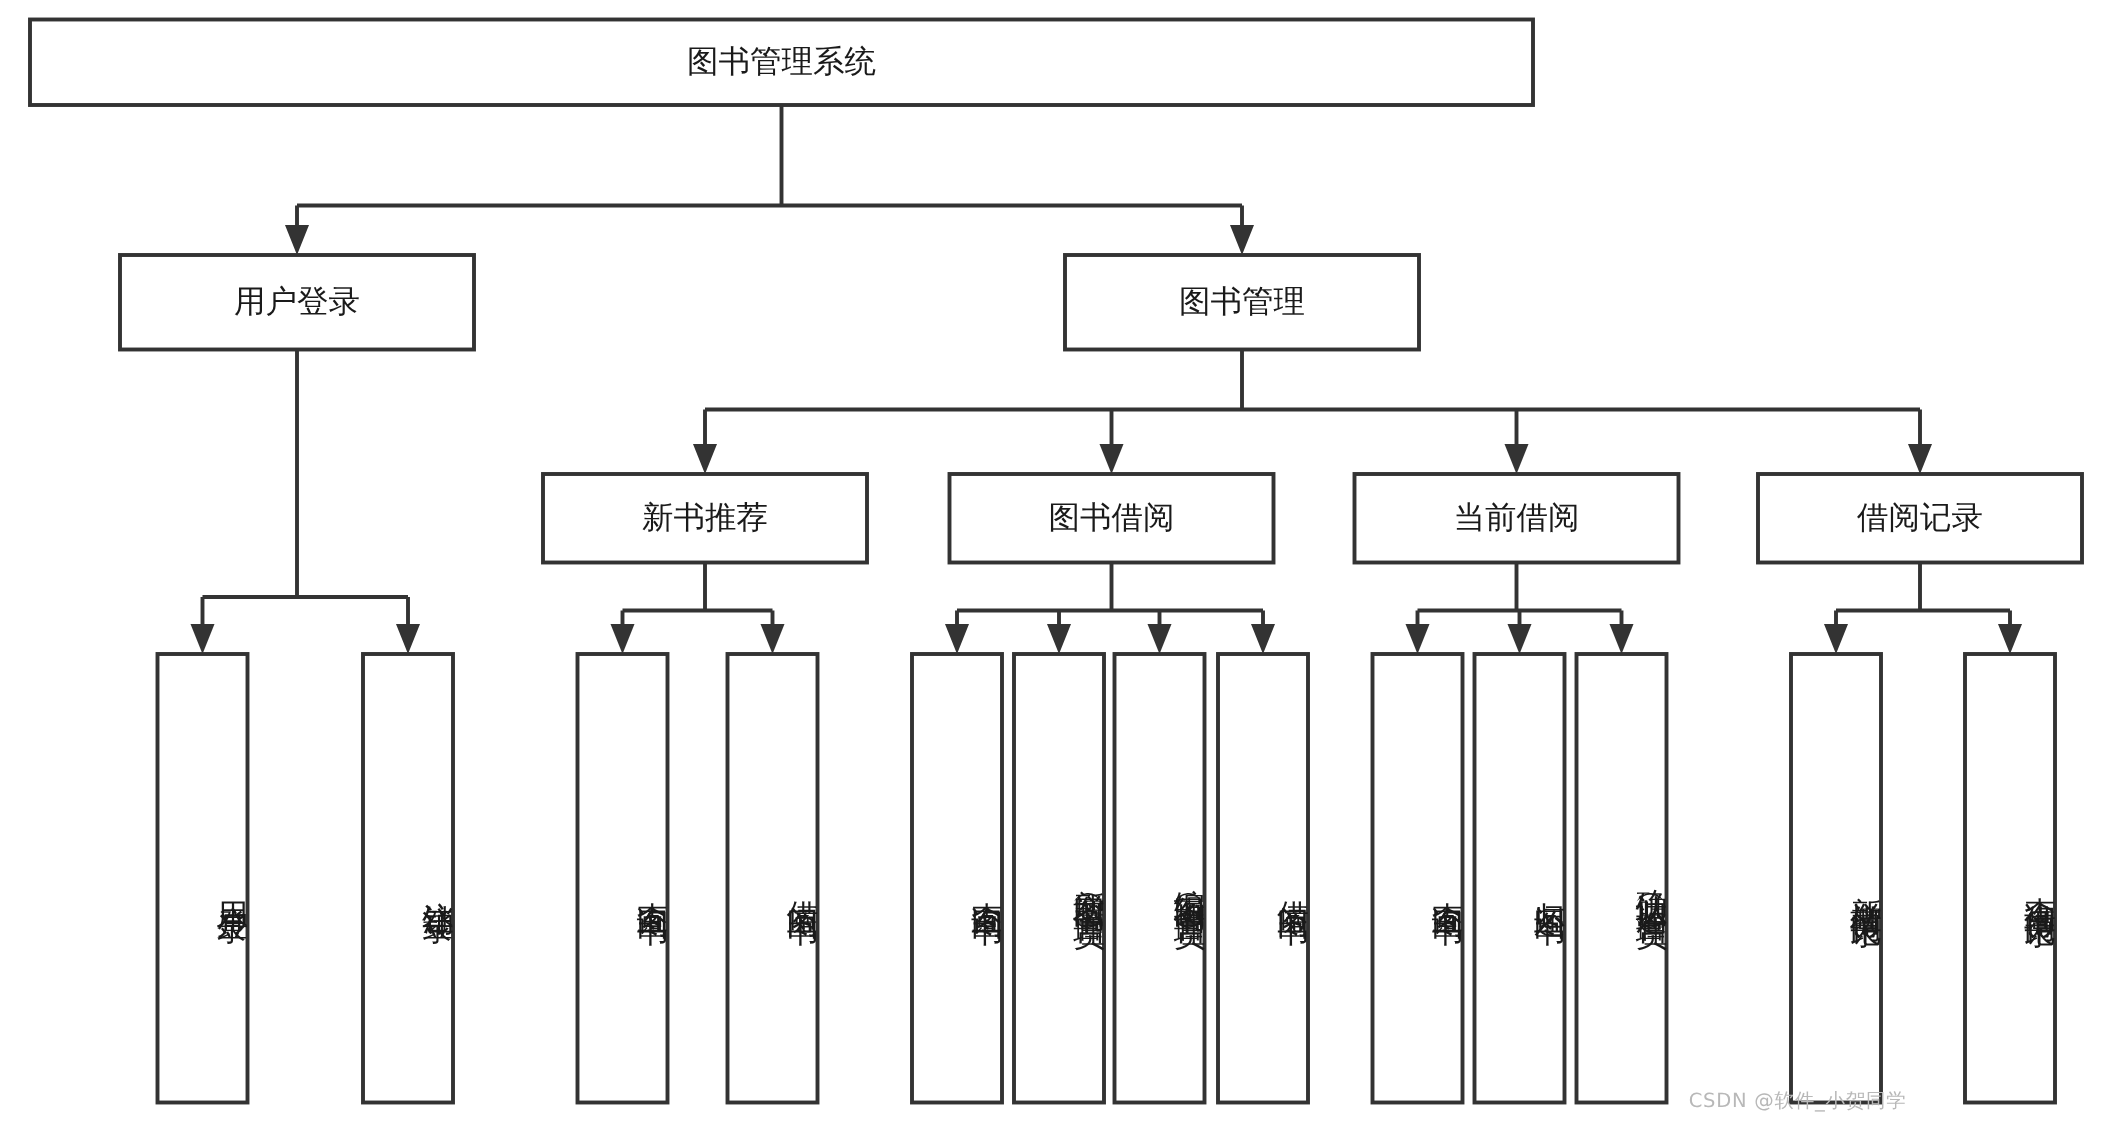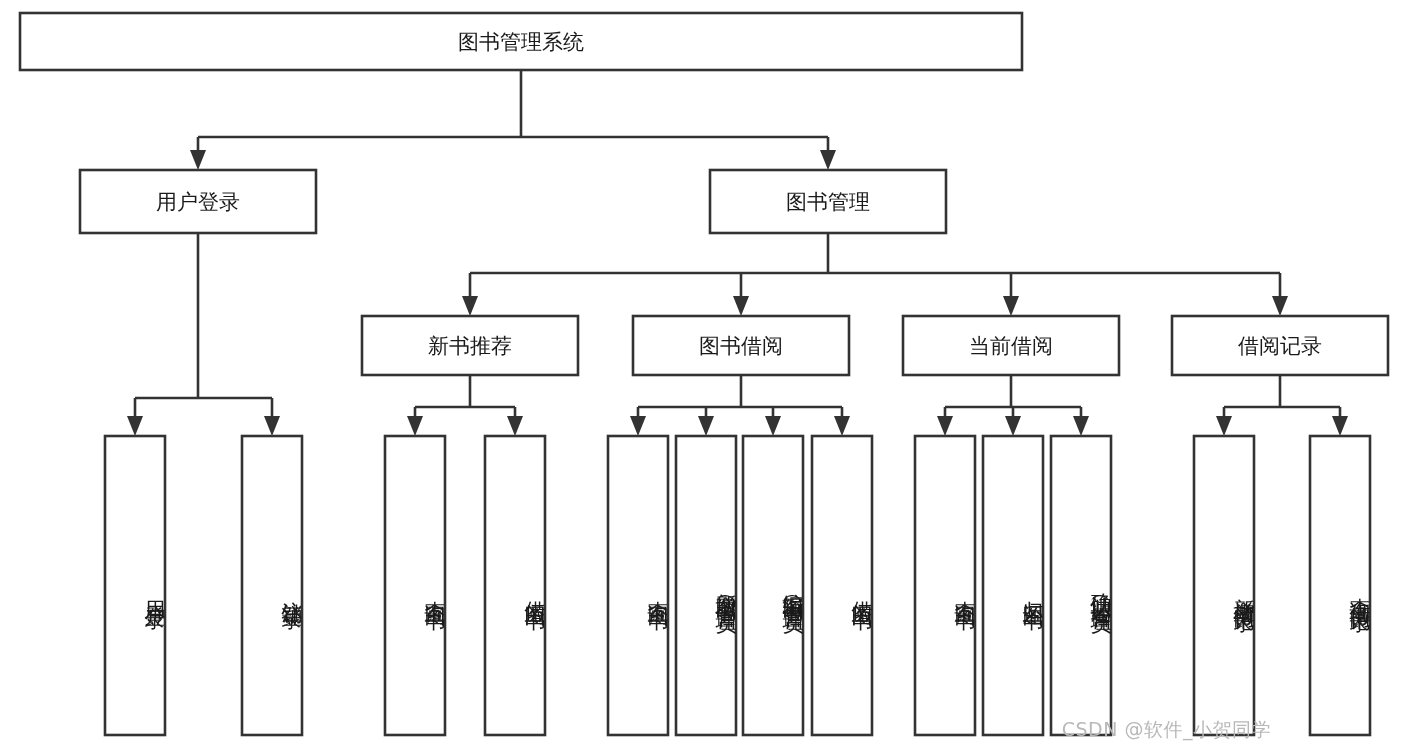--- a/index.html
+++ b/index.html
@@ -61,21 +61,21 @@
     letter-spacing: 3px;
     line-height: 1;
     pointer-events: none;
     white-space: nowrap;
   }
   .watermark {
     position: absolute;
     right: 8px;
     bottom: 4px;
     font-family: "DejaVu Sans", "Liberation Sans", sans-serif;
-    font-size: 19px;
+    font-size: 13px;
     color: #b8b8b8;
     letter-spacing: 0.5px;
     white-space: nowrap;
   }
 </style>
 </head>
 <body>
 
 <div id="diagram-root">
 

